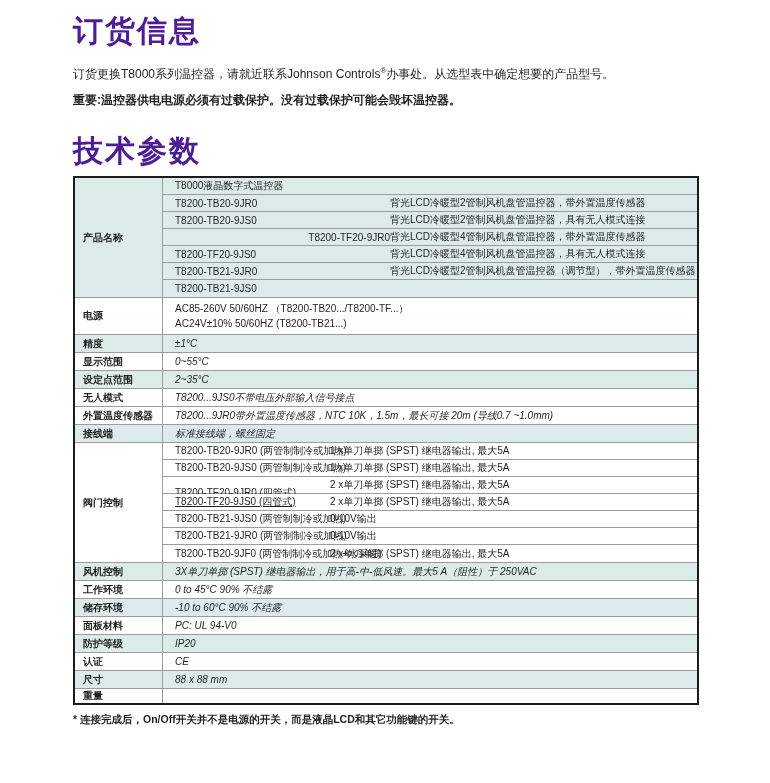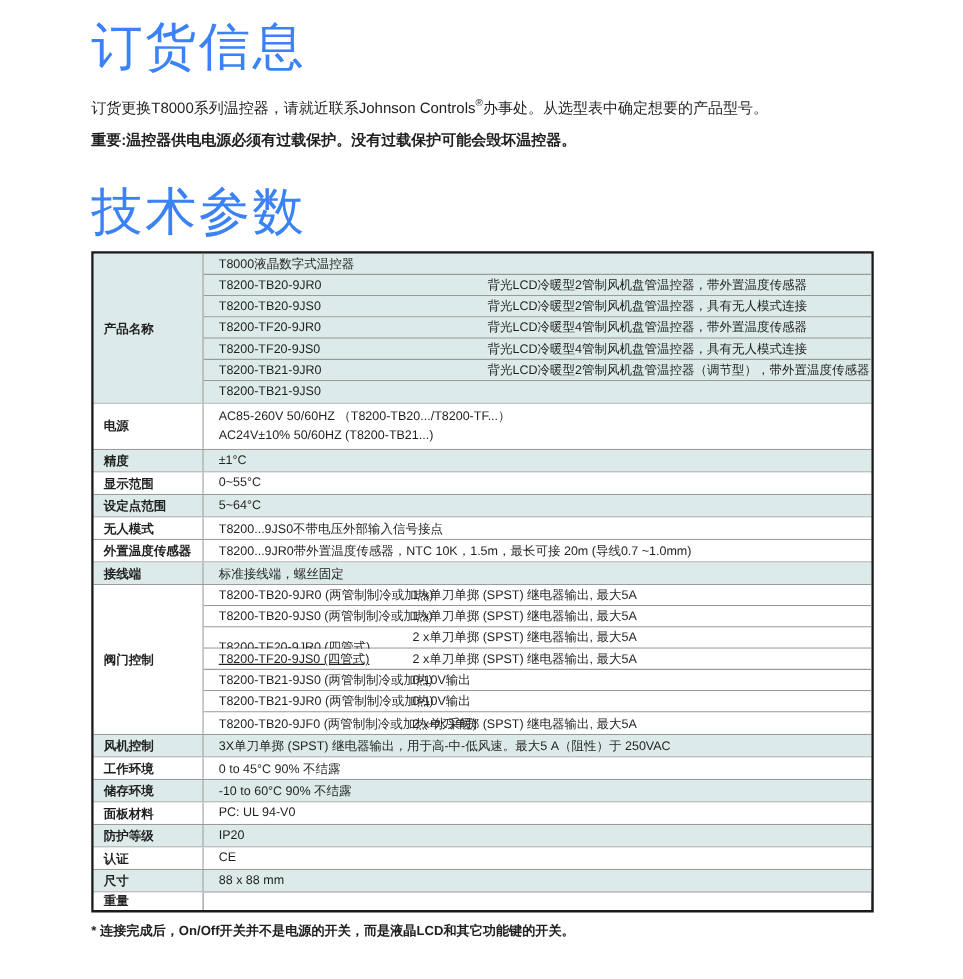--- a/index.html
+++ b/index.html
@@ -7,23 +7,23 @@
   .page {
     position:relative;
     width:770px; height:783px;
     background:#ffffff;
     font-family:"Liberation Sans","DejaVu Sans",sans-serif;
     color:#1f1f1f;
     padding-left:73px;
     overflow:hidden;
   }
   .section-title {
-    color:#3b82f6;
-    font-size:41px;
-    font-weight:400;
+    color:#4c1d95;
+    font-size:30px;
+    font-weight:700;
     letter-spacing:2px;
     line-height:1.15;
   }
   .title-1 { padding-top:14px; }
   .title-2 { padding-top:26px; }
   .intro {
     margin-top:14px;
     font-size:12px;
     line-height:16px;
   }
@@ -57,21 +57,21 @@
   .content-col { flex:1; display:flex; flex-direction:column; min-width:0; }
   .srow {
     display:flex;
     align-items:center;
     height:17px;
     border-bottom:1px solid #9b9b9b;
   }
   .srow:last-child { border-bottom:none; }
   .srow .model { padding-left:12px; white-space:nowrap; }
   .srow .desc  { white-space:nowrap; }
-  .single-val { height:17px; display:flex; align-items:center; padding-left:12px; white-space:nowrap; }
+  .single-val { height:17px; display:flex; align-items:center; padding-left:12px; white-space:nowrap;font-style:italic; }
   .multi { display:flex; flex-direction:column; justify-content:center; padding:3px 0 3px 12px; }
   .multi .line { line-height:15px; white-space:nowrap; }
   .tint  { background:#dcebe9; }
   .plain { background:#ffffff; }
   .footnote {
     margin-top:8px;
     font-size:10.5px;
     font-weight:bold;
   }
 </style>
@@ -97,21 +97,21 @@
           </div>
           <div class="srow tint">
             <div class="model" style="width: 227px; flex: 0 0 227px;">T8200-TB20-9JR0</div>
             <div class="desc">背光LCD冷暖型2管制风机盘管温控器，带外置温度传感器</div>
           </div>
           <div class="srow tint">
             <div class="model" style="width: 227px; flex: 0 0 227px;">T8200-TB20-9JS0</div>
             <div class="desc">背光LCD冷暖型2管制风机盘管温控器，具有无人模式连接</div>
           </div>
           <div class="srow tint">
-            <div class="model" style="width: 227px; flex: 0 0 227px;">T8200-TF20-9JR0</div>
+            <div class="model" style="width: 227px; flex: 0 0 227px; text-align: right;">T8200-TF20-9JR0</div>
             <div class="desc">背光LCD冷暖型4管制风机盘管温控器，带外置温度传感器</div>
           </div>
           <div class="srow tint">
             <div class="model" style="width: 227px; flex: 0 0 227px;">T8200-TF20-9JS0</div>
             <div class="desc">背光LCD冷暖型4管制风机盘管温控器，具有无人模式连接</div>
           </div>
           <div class="srow tint">
             <div class="model" style="width: 227px; flex: 0 0 227px;">T8200-TB21-9JR0</div>
             <div class="desc">背光LCD冷暖型2管制风机盘管温控器（调节型），带外置温度传感器</div>
           </div>
@@ -137,21 +137,21 @@
       </div>
       <div class="band">
         <div class="label-cell plain">显示范围</div>
         <div class="content-col">
           <div class="single-val plain">0~55°C</div>
         </div>
       </div>
       <div class="band">
         <div class="label-cell tint">设定点范围</div>
         <div class="content-col">
-          <div class="single-val tint">5~64°C</div>
+          <div class="single-val tint">2~35°C</div>
         </div>
       </div>
       <div class="band">
         <div class="label-cell plain">无人模式</div>
         <div class="content-col">
           <div class="single-val plain">T8200...9JS0不带电压外部输入信号接点</div>
         </div>
       </div>
       <div class="band">
         <div class="label-cell plain">外置温度传感器</div>

